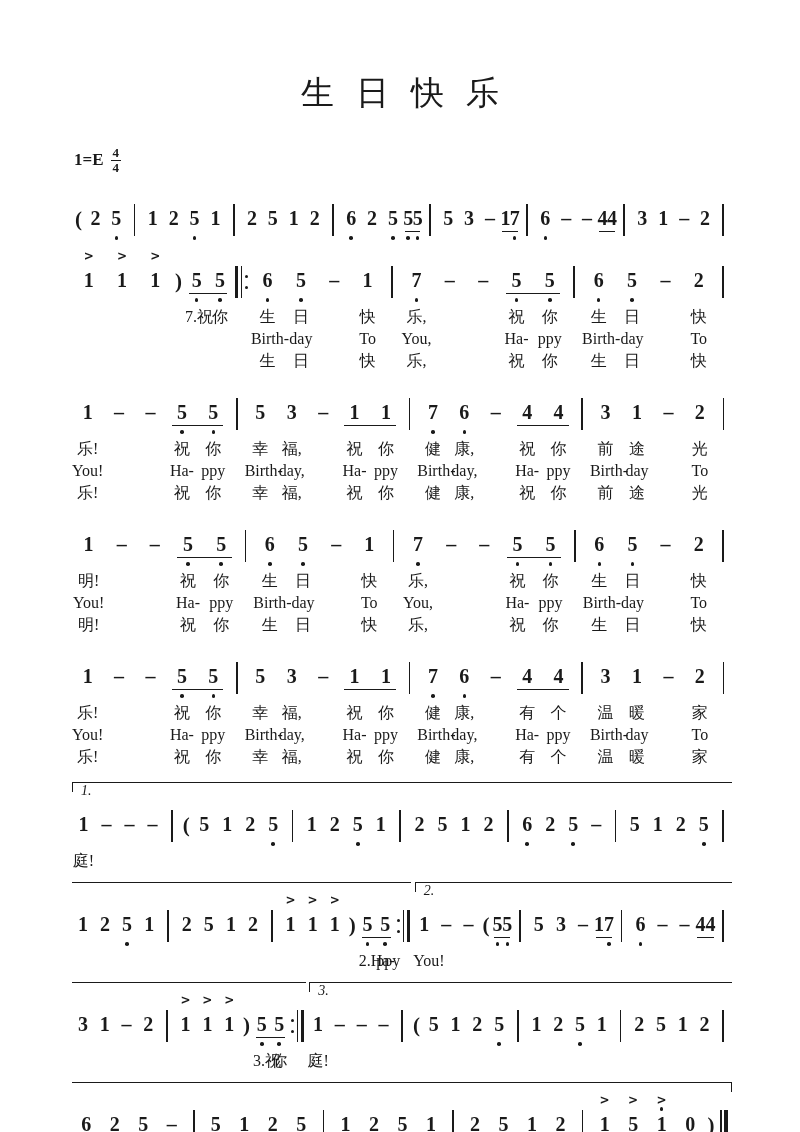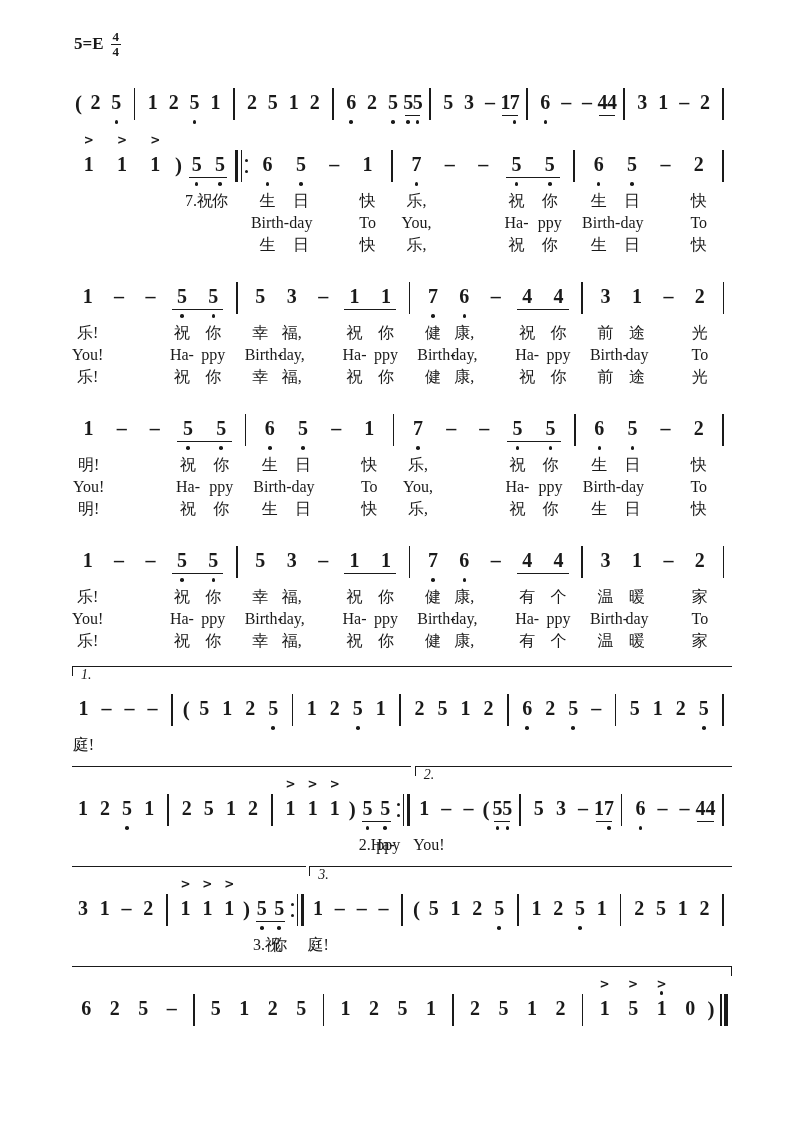--- a/index.html
+++ b/index.html
@@ -55,22 +55,23 @@
   .volta { position:absolute; top:6px; height:9px; border-top:1.6px solid #1a1a1a; }
   .volta.tl { border-left:1.6px solid #1a1a1a; }
   .volta.tr { border-right:1.6px solid #1a1a1a; }
   .vlabel { position:absolute; left:8px; top:1px; font-style:italic; font-size:14px;
             line-height:14px; font-family:"Liberation Serif", serif; }
 </style>
 </head>
 <body>
 
 <div class="page">
+  <h1 class="title">生日快乐</h1>
   <div class="keysig">
-    <span>5=E</span>
+    <span>1=E</span>
     <span class="frac">
       <span class="num">4</span>
       <span class="den">4</span>
     </span>
   </div>
   <div id="score">
       <div class="system">
         <div class="cells">
           <div class="unit sym">
             <div class="paren">(</div>

